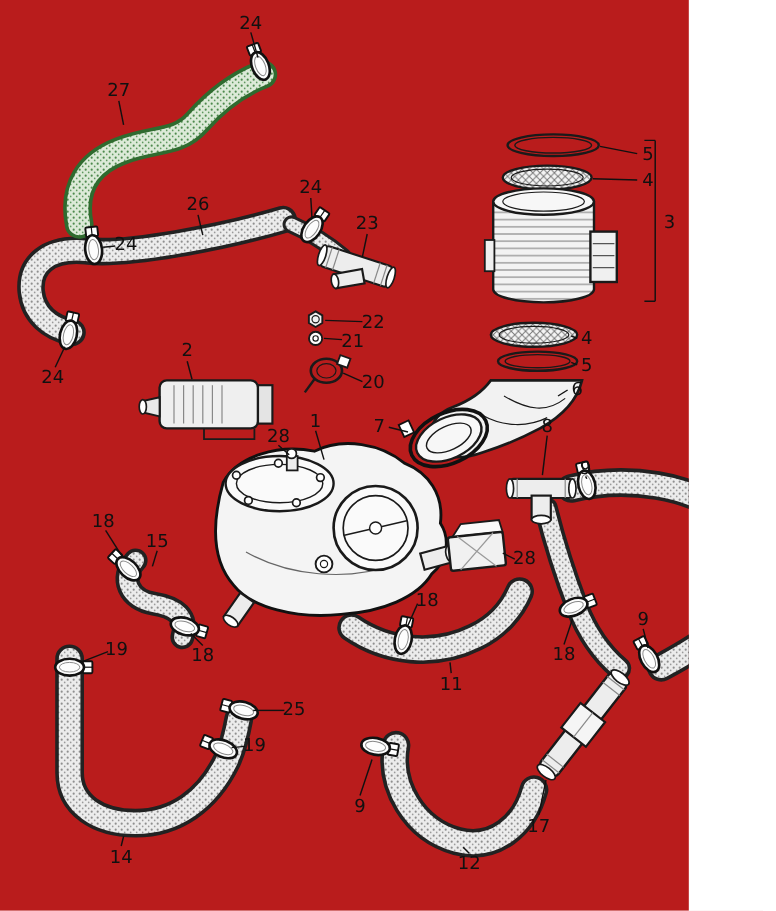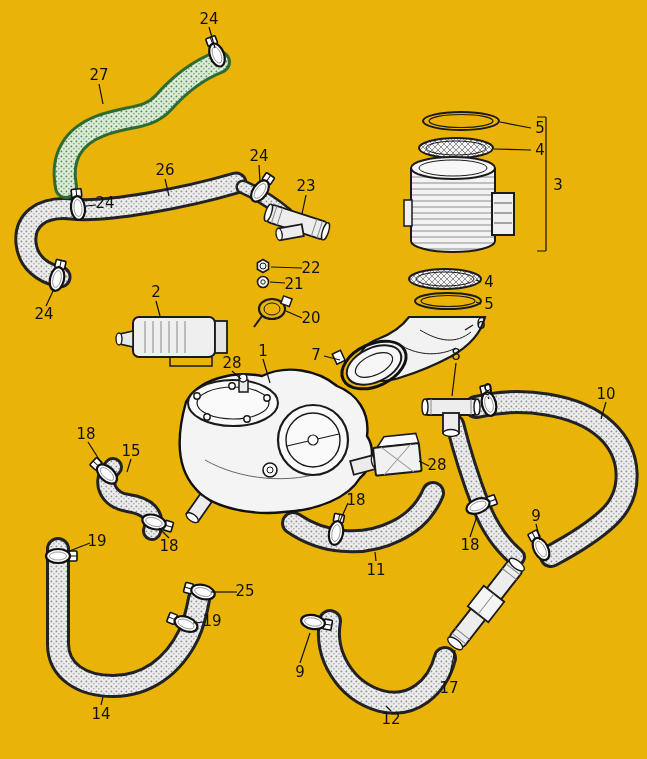--- a/index.html
+++ b/index.html
@@ -1,16 +1,16 @@
 <!DOCTYPE html>
 <html><head>
 <meta charset="utf-8">
 <style>
   html,body{margin:0;padding:0;background:#ffffff;}
-  .stage{position:relative;width:647px;height:759px;background:#eab308;overflow:hidden;
+  .stage{position:relative;width:574px;height:759px;background:#b91c1c;overflow:hidden;
          font-family:"DejaVu Sans", sans-serif;}
   svg{position:absolute;left:0;top:0;}
   .lbl{font-family:"DejaVu Sans", sans-serif;font-size:15px;fill:#111;text-anchor:middle;}
   .ld{stroke:#111;stroke-width:1.2;fill:none;}
   .ol{stroke:#1a1a1a;fill:none;}
 </style>
 </head>
 <body>
 
 <div class="stage">

